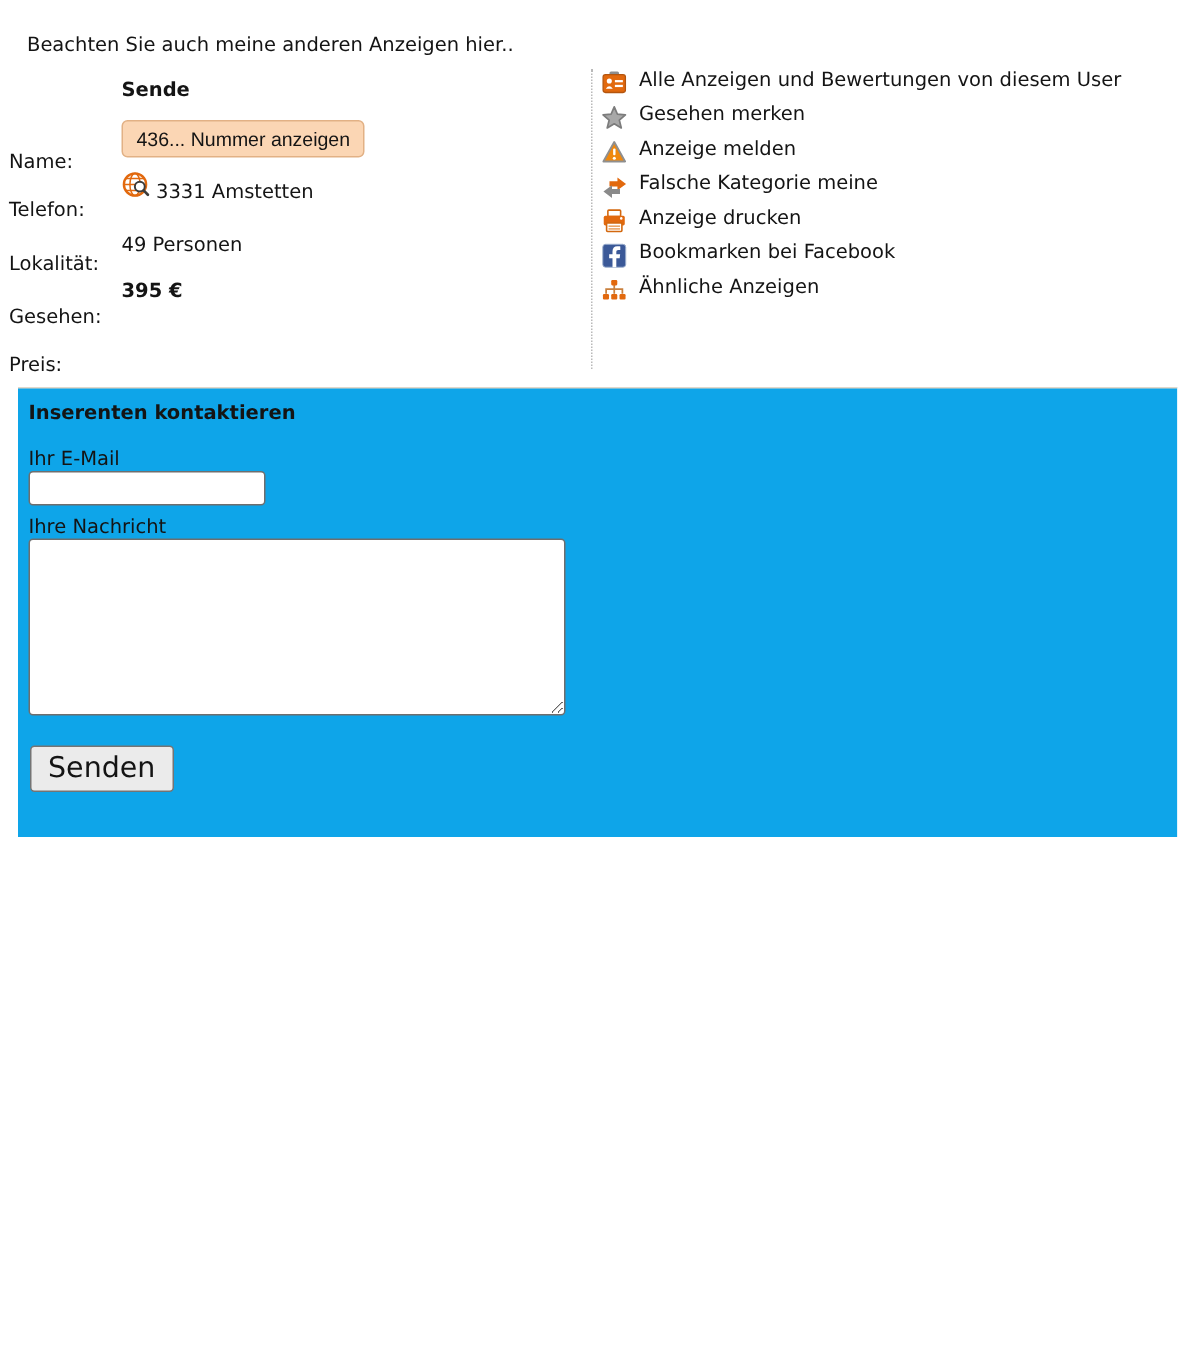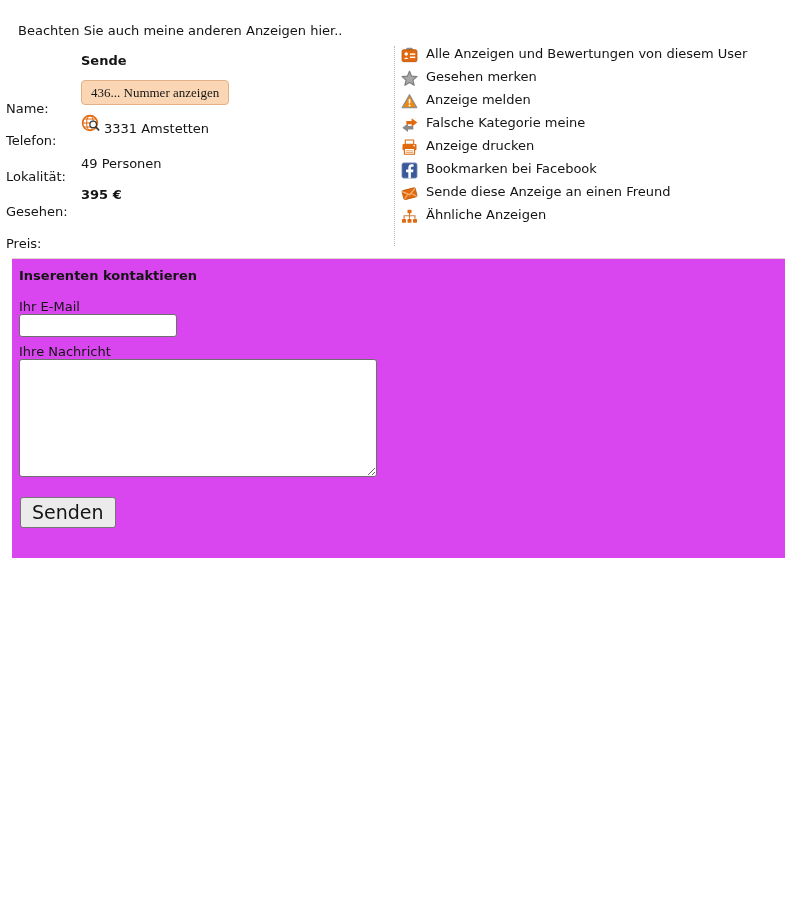--- a/index.html
+++ b/index.html
@@ -23,21 +23,21 @@
   .val { position:absolute; left:81px; }
   .bold { font-weight: bold; }
 
   .phone-btn {
     position:absolute; left:81px; top:80px;
     background:#fbd6b4;
     border:1px solid #e2b185;
     border-radius:4px;
     padding:4px 9px;
     font-size:13px;
-    font-family:Liberation Serif, serif;
+    font-family:Liberation Sans, sans-serif;
     color:#141414;
     cursor:pointer;
     line-height:15px;
   }
   .loc-icon { position:absolute; left:81px; top:113px; width:21px; height:20px; }
   .loc-val { position:absolute; left:104px; top:121px; }
 
   .divider {
     position:absolute; left:394px; top:46px; height:200px;
     border-left:1px dotted #b9b9b9;
@@ -51,21 +51,21 @@
   .action-row .ic {
     width:18px; height:18px; flex:0 0 18px;
     display:inline-flex; align-items:center; justify-content:center;
     margin-right:8px;
   }
   .action-label { white-space:nowrap; }
 
   
   .panel {
     position:absolute; left:12px; top:258px; width:773px; height:300px;
-    background:#d946ef;
+    background:#0ea5e9;
     border-top:1px solid #e2d7c9;
   }
   .panel-title { position:absolute; left:7px; top:9px; font-weight:bold; }
   .email-label { position:absolute; left:7px; top:40px; }
   .email-input {
     position:absolute; left:7px; top:55px;
     width:158px; height:23px;
     border:1px solid #6e6e6e; border-radius:3px;
     background:#fff; padding:2px 5px;
     font-family:inherit; font-size:13px;
@@ -186,32 +186,20 @@
     <div class="action-row">
       <span class="ic">
         <svg width="17" height="17" viewBox="0 0 16 16">
           <rect x="0.8" y="0.8" width="14.4" height="14.4" rx="1.8" fill="#3b5998" stroke="#9db0cf" stroke-width="0.6"></rect>
           <path d="M9.3 15.2 V9.6 H11.4 L11.7 7.1 H9.3 V5.6 C9.3 4.9 9.6 4.4 10.6 4.4 H11.8 V2.2 C11.5 2.16 10.7 2.1 9.9 2.1 C8.1 2.1 6.9 3.2 6.9 5.3 V7.1 H4.8 V9.6 H6.9 V15.2 Z" fill="#fff"></path>
         </svg>
       </span>
       <span class="action-label">Bookmarken bei Facebook</span>
     </div>
 
-    <div class="action-row">
-      <span class="ic">
-        <svg width="17" height="17" viewBox="0 0 16 16">
-          <g transform="rotate(-14 8 8)">
-            <rect x="1.6" y="3.8" width="12.8" height="8.8" rx="1" fill="#e2690e" stroke="#b4550e" stroke-width="0.7"></rect>
-            <path d="M1.8 4.6 L8 9.2 L14.2 4.6" fill="none" stroke="#f6b87f" stroke-width="1.1"></path>
-            <path d="M2 12.2 L6.2 8.5 M14 12.2 L9.8 8.5" fill="none" stroke="#f6b87f" stroke-width="0.9"></path>
-          </g>
-        </svg>
-      </span>
-      <span class="action-label">Sende diese Anzeige an einen Freund</span>
-    </div>
 
     <div class="action-row">
       <span class="ic">
         <svg width="17" height="17" viewBox="0 0 16 16">
           <path d="M8 4.5 V7 M2.9 10.2 V7.3 H13.1 V10.2 M8 7.3 V10.2" fill="none" stroke="#c9803e" stroke-width="1.1"></path>
           <rect x="6.1" y="1.6" width="3.8" height="3.4" rx="0.7" fill="#e2690e"></rect>
           <rect x="0.9" y="10.4" width="3.8" height="3.4" rx="0.7" fill="#e2690e"></rect>
           <rect x="6.1" y="10.4" width="3.8" height="3.4" rx="0.7" fill="#e2690e"></rect>
           <rect x="11.3" y="10.4" width="3.8" height="3.4" rx="0.7" fill="#e2690e"></rect>
         </svg>

